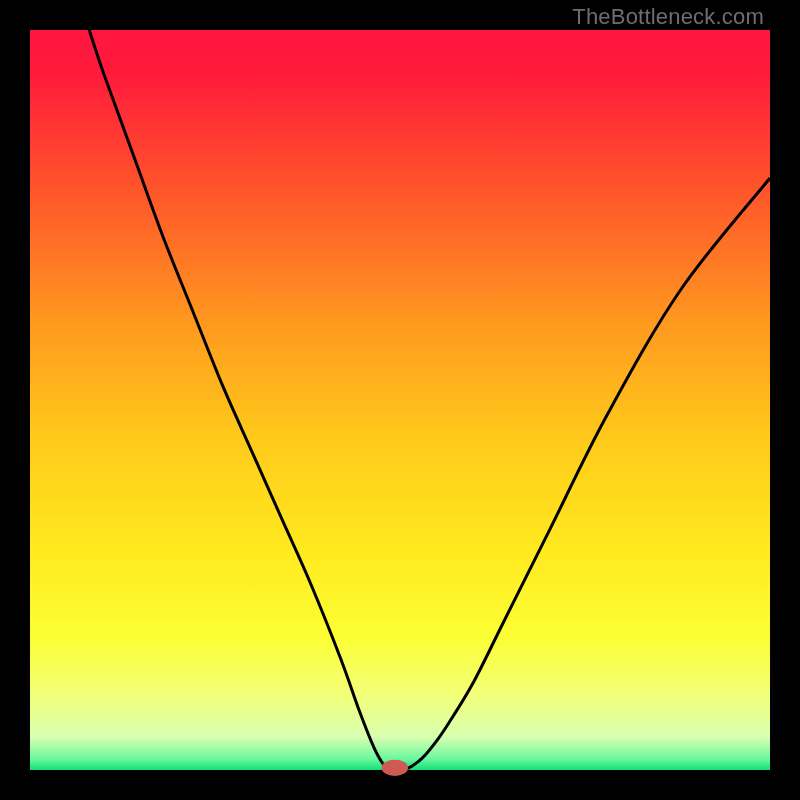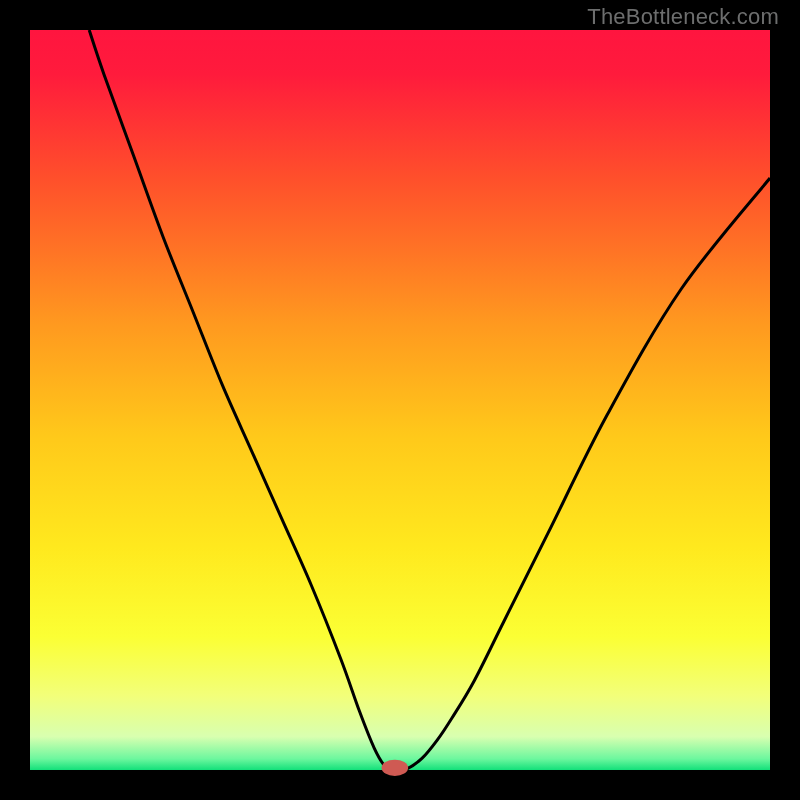--- a/index.html
+++ b/index.html
@@ -20,21 +20,21 @@
     box-sizing: border-box;
   }
   .plot-bg {
     position: absolute;
     left: 0; top: 0;
     width: 100%; height: 100%;
   }
   .watermark {
     position: absolute;
     top: 4px;
-    right: 21px;
+    right: 36px;
     color: #6d6e6e;
     font-size: 22px;
     font-weight: 500;
     letter-spacing: 0.2px;
     user-select: none;
     font-family: Arial, Helvetica, sans-serif;
   }
   svg.curve {
     position: absolute;
     left: 0; top: 0;

